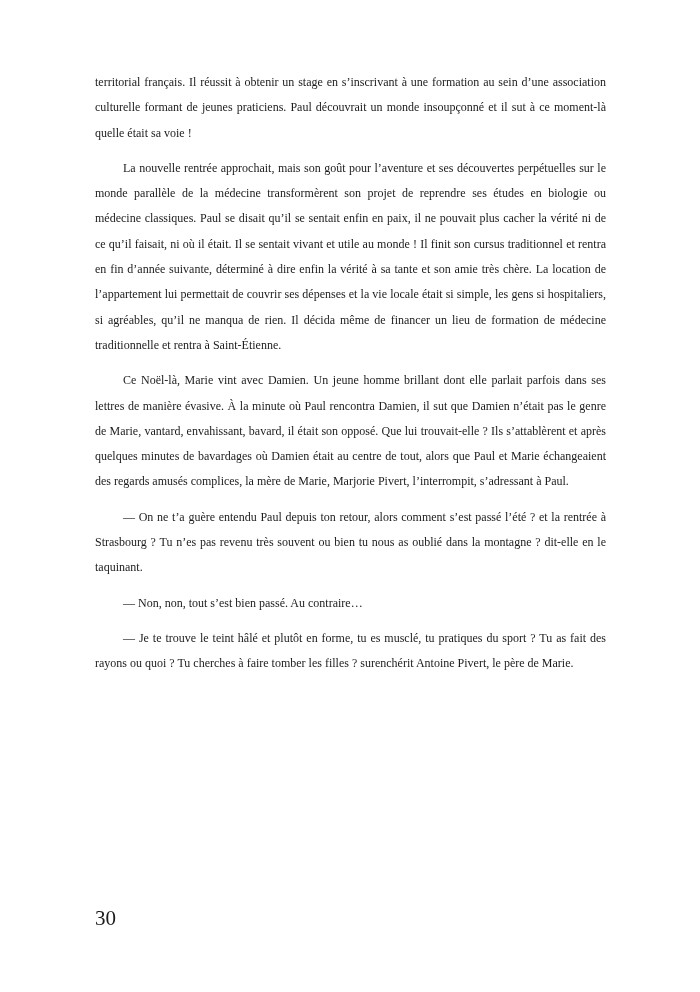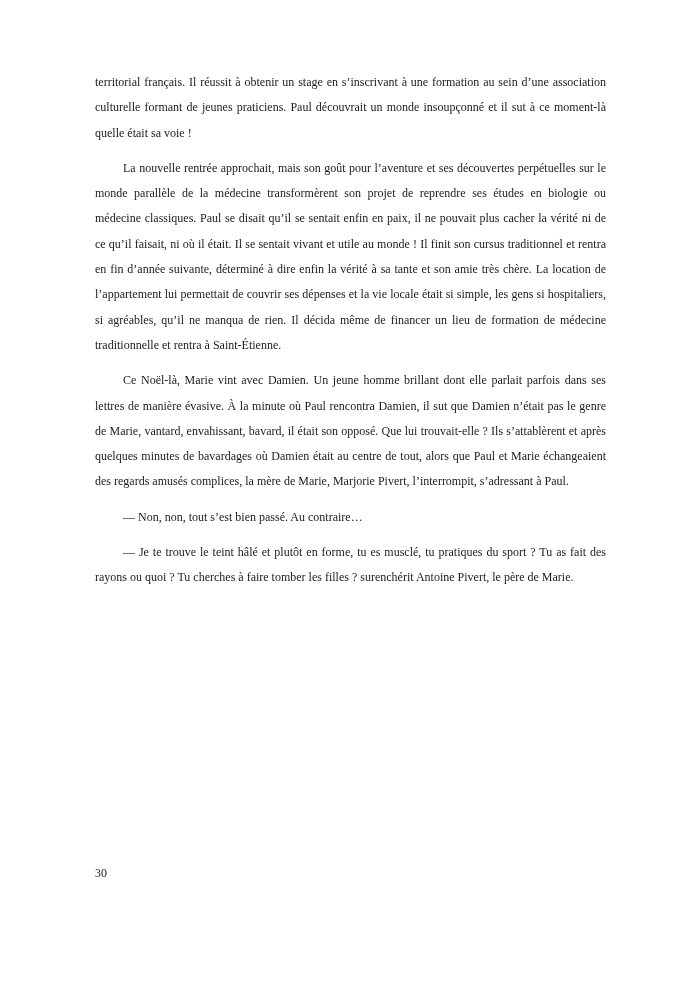--- a/index.html
+++ b/index.html
@@ -32,30 +32,31 @@
   p.para.gap {
     margin-bottom: 7px;
   }
   p.para.indent {
     text-indent: 28px;
     margin-top: 10px;
   }
   .page-number {
     position: absolute;
     left: 95px;
-    top: 866px;
-    font-size: 12px;
+    top: 906px;
+    font-size: 21px;
     color: #1b1b1b;
   }
 </style>
 </head>
 <body>
 
 <div class="page">
   <div class="text-block">
     <p class="para gap">territorial français. Il réussit à obtenir un stage en s’inscrivant à une formation au sein d’une association culturelle formant de jeunes praticiens. Paul découvrait un monde insoupçonné et il sut à ce moment-là quelle était sa voie&nbsp;!</p>
     <p class="para gap indent">La nouvelle rentrée approchait, mais son goût pour l’aventure et ses découvertes perpétuelles sur le monde parallèle de la médecine transformèrent son projet de reprendre ses études en biologie ou médecine classiques. Paul se disait qu’il se sentait enfin en paix, il ne pouvait plus cacher la vérité ni de ce qu’il faisait, ni où il était. Il se sentait vivant et utile au monde&nbsp;! Il finit son cursus traditionnel et rentra en fin d’année suivante, déterminé à dire enfin la vérité à sa tante et son amie très chère. La location de l’appartement lui permettait de couvrir ses dépenses et la vie locale était si simple, les gens si hospitaliers, si agréables, qu’il ne manqua de rien. Il décida même de financer un lieu de formation de médecine traditionnelle et rentra à Saint-Étienne.</p>
     <p class="para gap indent">Ce Noël-là, Marie vint avec Damien. Un jeune homme brillant dont elle parlait parfois dans ses lettres de manière évasive. À la minute où Paul rencontra Damien, il sut que Damien n’était pas le genre de Marie, vantard, envahissant, bavard, il était son opposé. Que lui trouvait-elle&nbsp;? Ils s’attablèrent et après quelques minutes de bavardages où Damien était au centre de tout, alors que Paul et Marie échangeaient des regards amusés complices, la mère de Marie, Marjorie Pivert, l’interrompit, s’adressant à Paul.</p>
+    <p class="para indent">—&nbsp;On ne t’a guère entendu Paul depuis ton retour, alors comment s’est passé l’été&nbsp;? et la rentrée à Strasbourg&nbsp;? Tu n’es pas revenu très souvent ou bien tu nous as oublié dans la montagne&nbsp;? dit-elle en le taquinant.</p>
     <p class="para indent">—&nbsp;Non, non, tout s’est bien passé. Au contraire…</p>
     <p class="para indent">—&nbsp;Je te trouve le teint hâlé et plutôt en forme, tu es musclé, tu pratiques du sport&nbsp;? Tu as fait des rayons ou quoi&nbsp;? Tu cherches à faire tomber les filles&nbsp;? surenchérit Antoine Pivert, le père de Marie.</p>
   </div>
   <div class="page-number">30</div>
 </div>
 
 </body></html>

